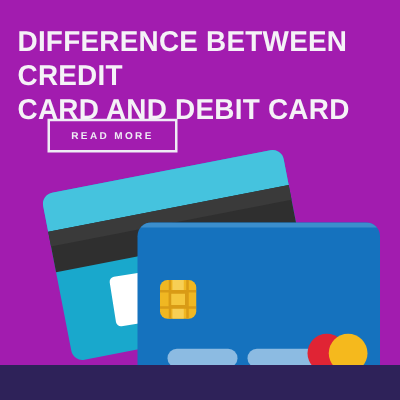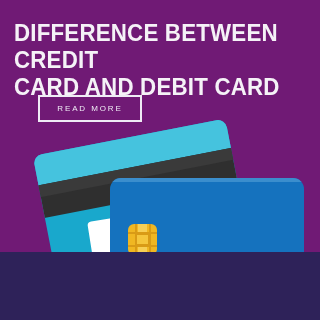--- a/index.html
+++ b/index.html
@@ -10,22 +10,22 @@
   body {
     width: 320px;
     height: 320px;
     overflow: hidden;
     font-family: "Liberation Sans", sans-serif;
   }
 
   #poster {
     position: relative;
     width: 320px;
-    height: 252px;
-    background: #701a75;
+    height: 292px;
+    background: #a21caf;
     overflow: hidden;
   }
 
   
   #headline {
     position: absolute;
     left: 14px;
     top: 20px;
     width: 296px;
     color: #f5f2f7;
@@ -47,21 +47,21 @@
     left: 38px;
     top: 95px;
     width: 104px;
     height: 27px;
     box-sizing: border-box;
     border: 2px solid #efecf5;
     background: transparent;
     color: #efecf5;
     font-family: "Liberation Sans", sans-serif;
     font-size: 8px;
-    font-weight: normal;
+    font-weight: bold;
     letter-spacing: 1.9px;
     text-transform: uppercase;
     display: flex;
     align-items: center;
     justify-content: center;
     cursor: pointer;
     padding: 0;
   }
 
   

